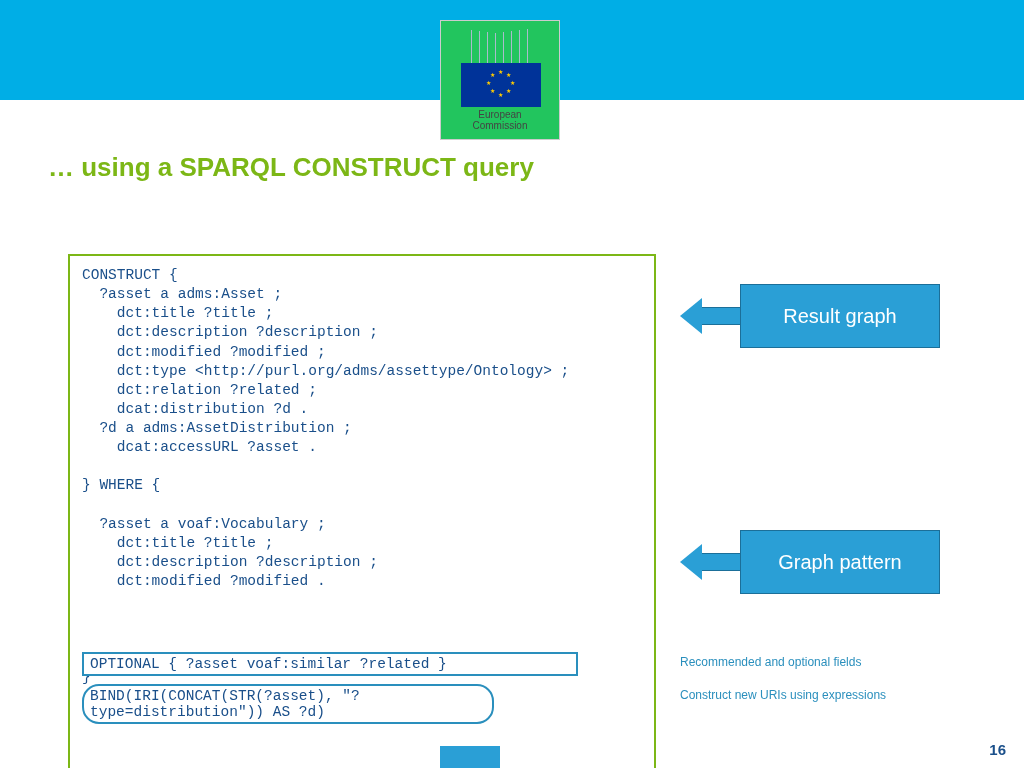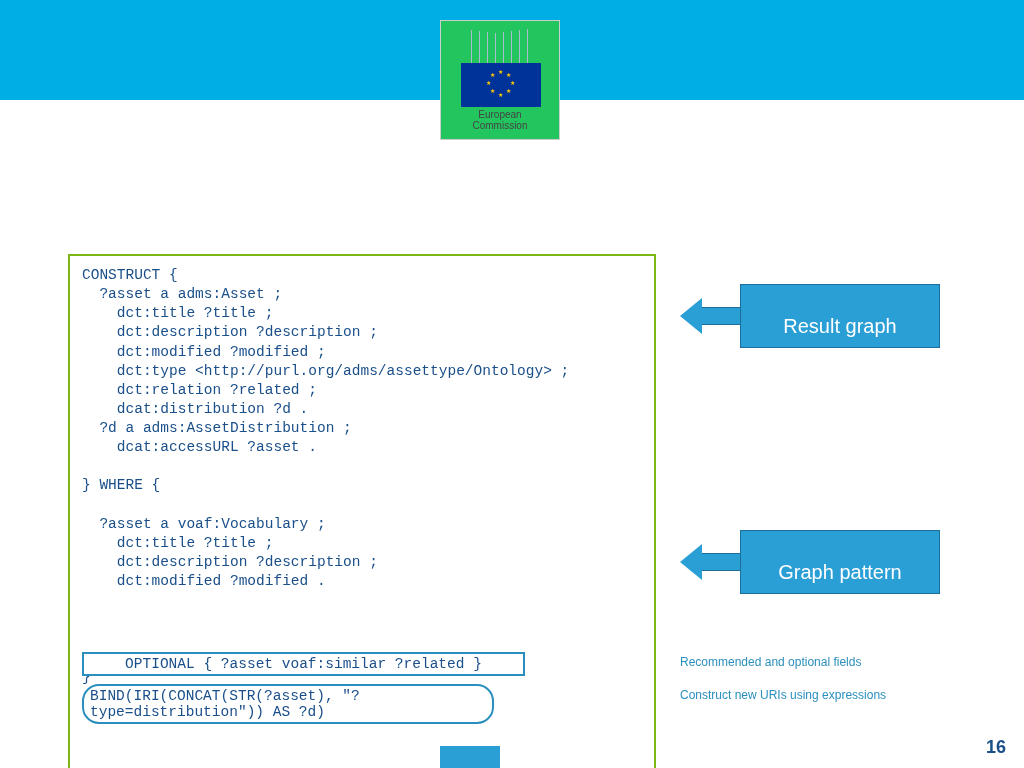--- a/index.html
+++ b/index.html
@@ -83,33 +83,33 @@
   .opt-box, .bind-box {
     position: absolute;
     border: 2px solid #2a8fbd;
     left: 82px;
     font-family: "Consolas","Courier New",monospace;
     font-size: 14.5px;
     color: #1a4f8a;
     padding: 2px 6px;
     background: #ffffff;
   }
-  .opt-box { top: 652px; width: 443px; text-align: center; }
+  .opt-box { top: 652px; width: 496px; }
   .bind-box { top: 684px; width: 412px; border-radius: 17px; }
 
   .callout {
     position: absolute;
     background: #2a9fd6;
     border: 1px solid #1b6f99;
     color: #ffffff;
     font-size: 20px;
     text-align: center;
     display: flex;
     flex-direction: column;
-    justify-content: flex-end;
+    justify-content: center;
     padding: 8px 12px;
     line-height: 1.25;
   }
   .callout1 { top: 284px; left: 740px; width: 200px; height: 64px; }
   .callout2 { top: 530px; left: 740px; width: 200px; height: 64px; gap: 16px; }
   .arrow-head {
     width: 0; height: 0;
     border-top: 18px solid transparent;
     border-bottom: 18px solid transparent;
     border-right: 22px solid #2a9fd6;
@@ -137,21 +137,21 @@
 
   .footer-chip {
     position: absolute;
     bottom: 0; left: 440px;
     width: 60px; height: 22px;
     background: #2a9fd6;
   }
   .page-num {
     position: absolute;
     bottom: 10px; right: 18px;
-    font-size: 18px;
+    font-size: 15px;
     font-weight: bold;
     color: #1a4f8a;
     margin-left: 16px;
   }
 </style>
 </head>
 <body>
 
 <div class="top-banner"></div>
 
@@ -178,20 +178,21 @@
       <span class="star" style="top:1px;left:4px">★</span>
     </div>
   </div>
   <div class="ec-caption">
     <span>European</span><br>
     <span>Commission</span>
   </div>
 </div>
 
 <div class="title-block">
+  <div class="title-sub">… using a SPARQL CONSTRUCT query</div>
 </div>
 
 <div class="code-box">CONSTRUCT {
   ?asset a adms:Asset ;
     dct:title ?title ;
     dct:description ?description ;
     dct:modified ?modified ;
     dct:type &lt;http://purl.org/adms/assettype/Ontology&gt; ;
     dct:relation ?related ;
     dcat:distribution ?d .

